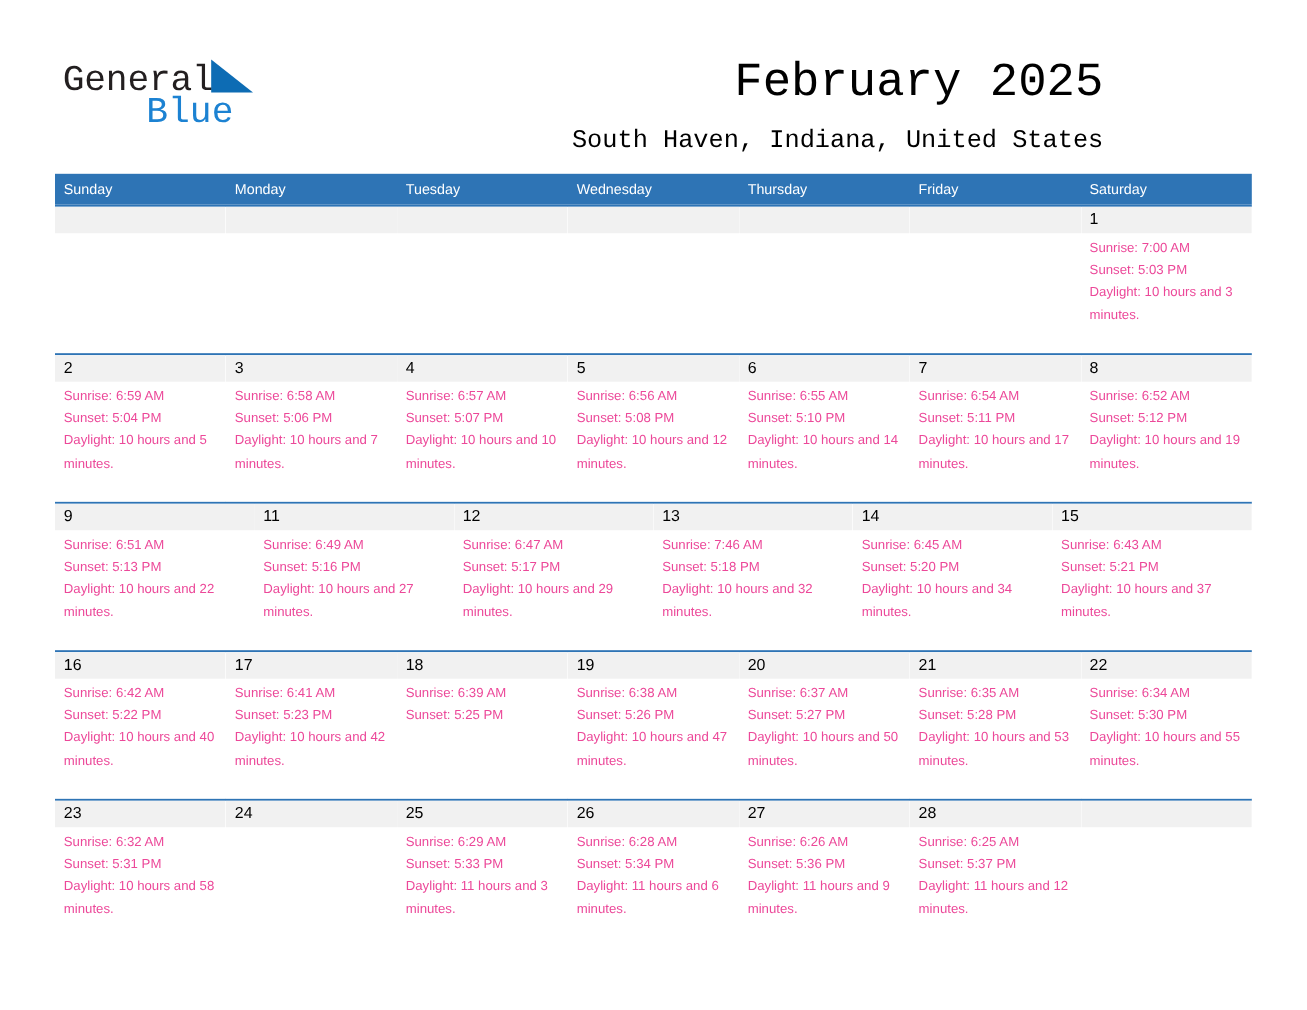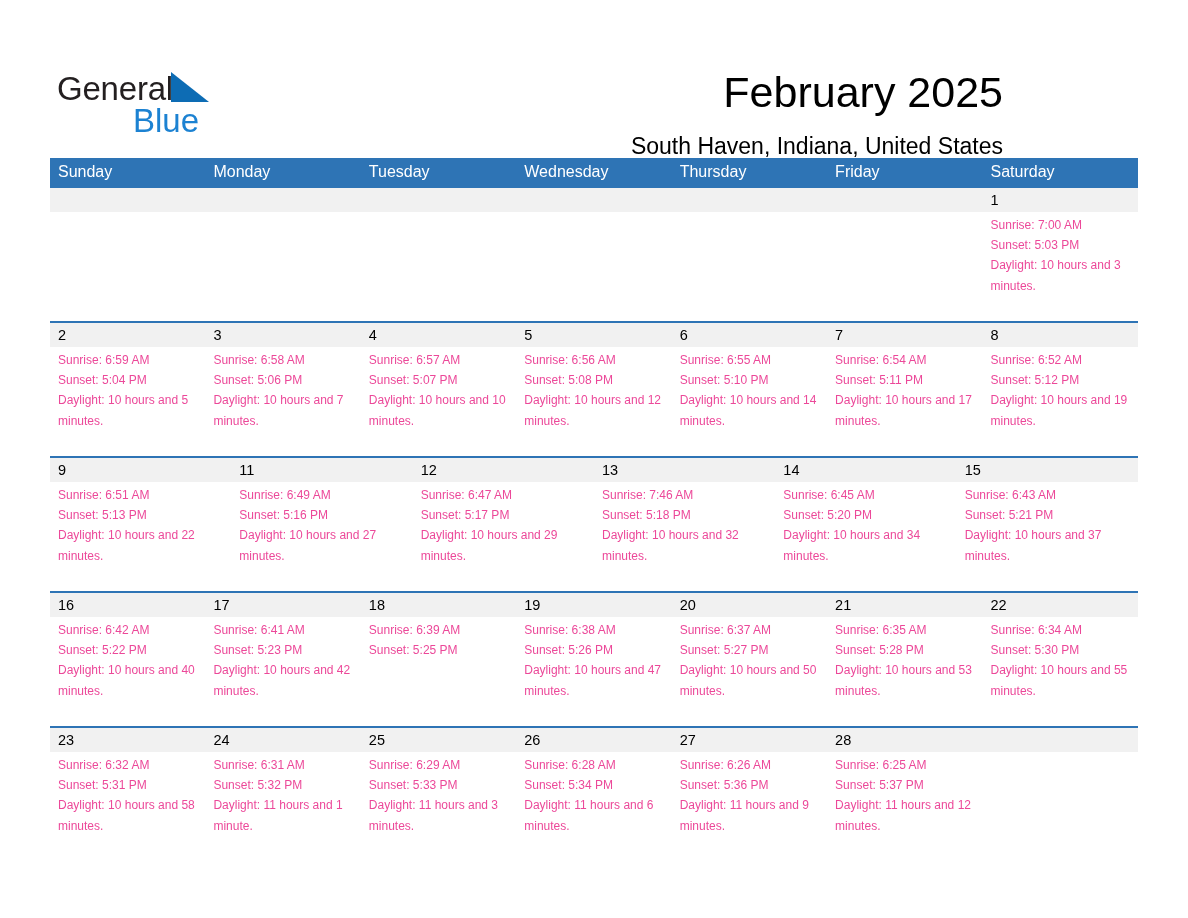--- a/index.html
+++ b/index.html
@@ -18,23 +18,24 @@
     position: relative;
     width: 1188px;
     height: 918px;
     box-sizing: border-box;
   }
 
   
   .header {
     position: absolute;
     left: 0;
-    top: 18px;
+    top: 0;
     width: 1060px;
     height: 158px;
+    font-family: Liberation Mono, monospace;
   }
   .logo {
     position: absolute;
     left: 57px;
     top: 52px;
     width: 300px;
     height: 72px;
   }
   .logo-row1 {
     position: relative;
@@ -94,21 +95,21 @@
     width: 1088px;
   }
   .weekdays {
     display: flex;
     background: #2e74b5;
     height: 28px;
   }
   .weekday {
     flex: 1 1 0;
     color: #ffffff;
-    font-size: 16px;
+    font-size: 13px;
     line-height: 28px;
     padding-left: 8px;
     box-sizing: border-box;
     white-space: nowrap;
   }
   .week {
     display: flex;
     border-top: 2px solid #2e74b5;
     height: 133px;
   }
@@ -375,25 +376,20 @@
         <div class="day">
           <div class="day-num">23</div>
           <div class="day-info">
             <div>Sunrise: 6:32 AM</div>
             <div>Sunset: 5:31 PM</div>
             <div class="wrapline">Daylight: 10 hours and 58 minutes.</div>
           </div>
         </div>
         <div class="day">
           <div class="day-num">24</div>
-          <div class="day-info">
-            <div>Sunrise: 6:31 AM</div>
-            <div>Sunset: 5:32 PM</div>
-            <div class="wrapline">Daylight: 11 hours and 1 minute.</div>
-          </div>
         </div>
         <div class="day">
           <div class="day-num">25</div>
           <div class="day-info">
             <div>Sunrise: 6:29 AM</div>
             <div>Sunset: 5:33 PM</div>
             <div class="wrapline">Daylight: 11 hours and 3 minutes.</div>
           </div>
         </div>
         <div class="day">

